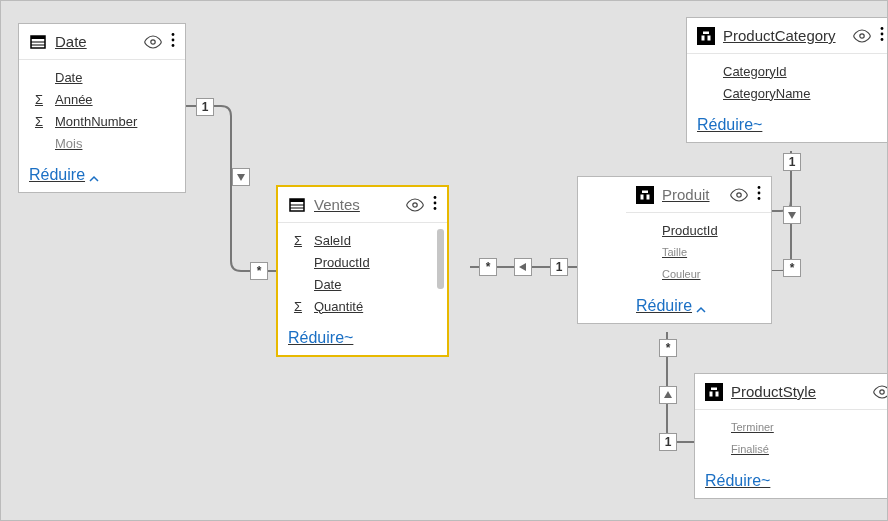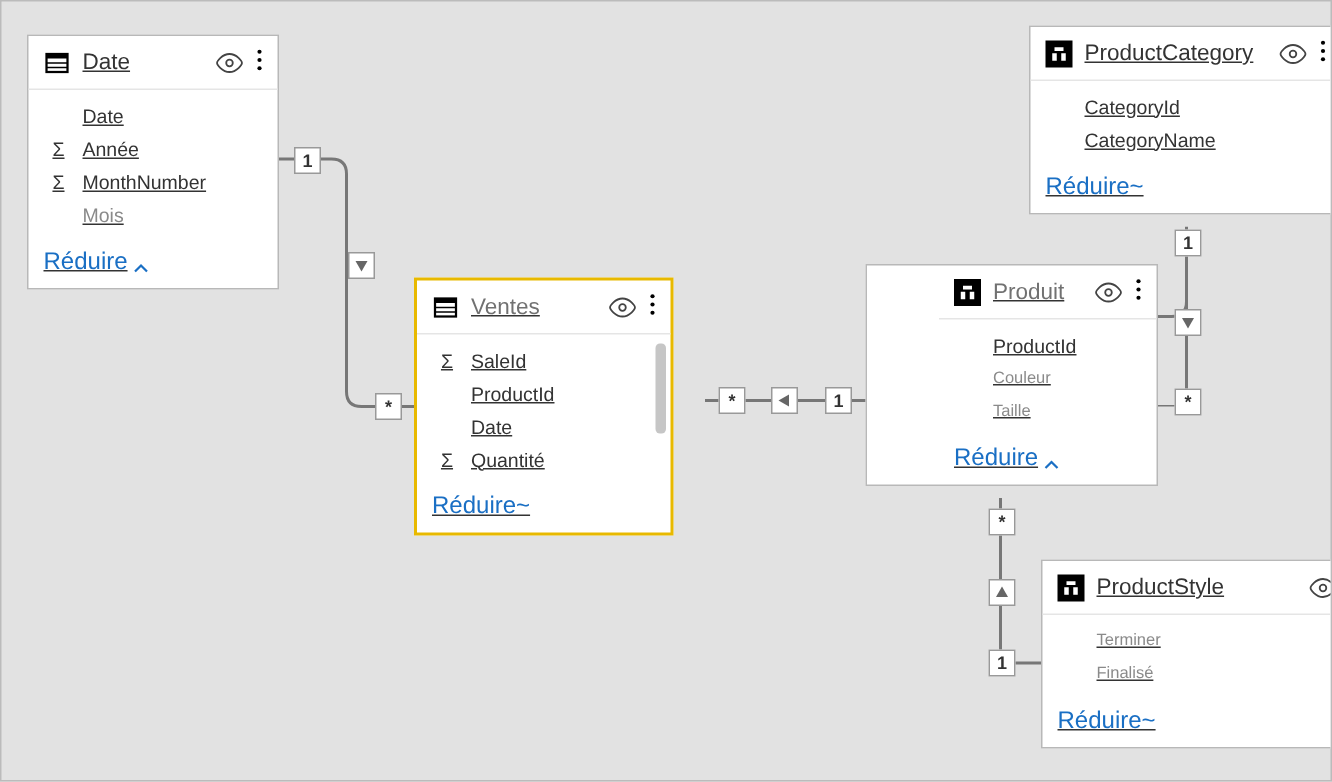--- a/index.html
+++ b/index.html
@@ -225,25 +225,25 @@
         </svg>
     </span>
   </div>
   <div class="card-body">
     <div class="field-row">
         <span class="icon-slot"></span>
         <span class="fname">ProductId</span>
       </div>
     <div class="field-row">
         <span class="icon-slot"></span>
+        <span class="fname muted small">Taille</span>
+      </div>
+    <div class="field-row">
+        <span class="icon-slot"></span>
         <span class="fname muted small">Couleur</span>
-      </div>
-    <div class="field-row">
-        <span class="icon-slot"></span>
-        <span class="fname muted small">Taille</span>
       </div>
   </div>
   <div class="card-footer">
     <span>Réduire</span>
     <svg width="10" height="10" viewBox="0 0 10 10">
         <path d="M1 7 L5 3 L9 7" fill="none" stroke="#1a6fc4" stroke-width="1.5"></path>
       </svg>
   </div>
 </div>
 

